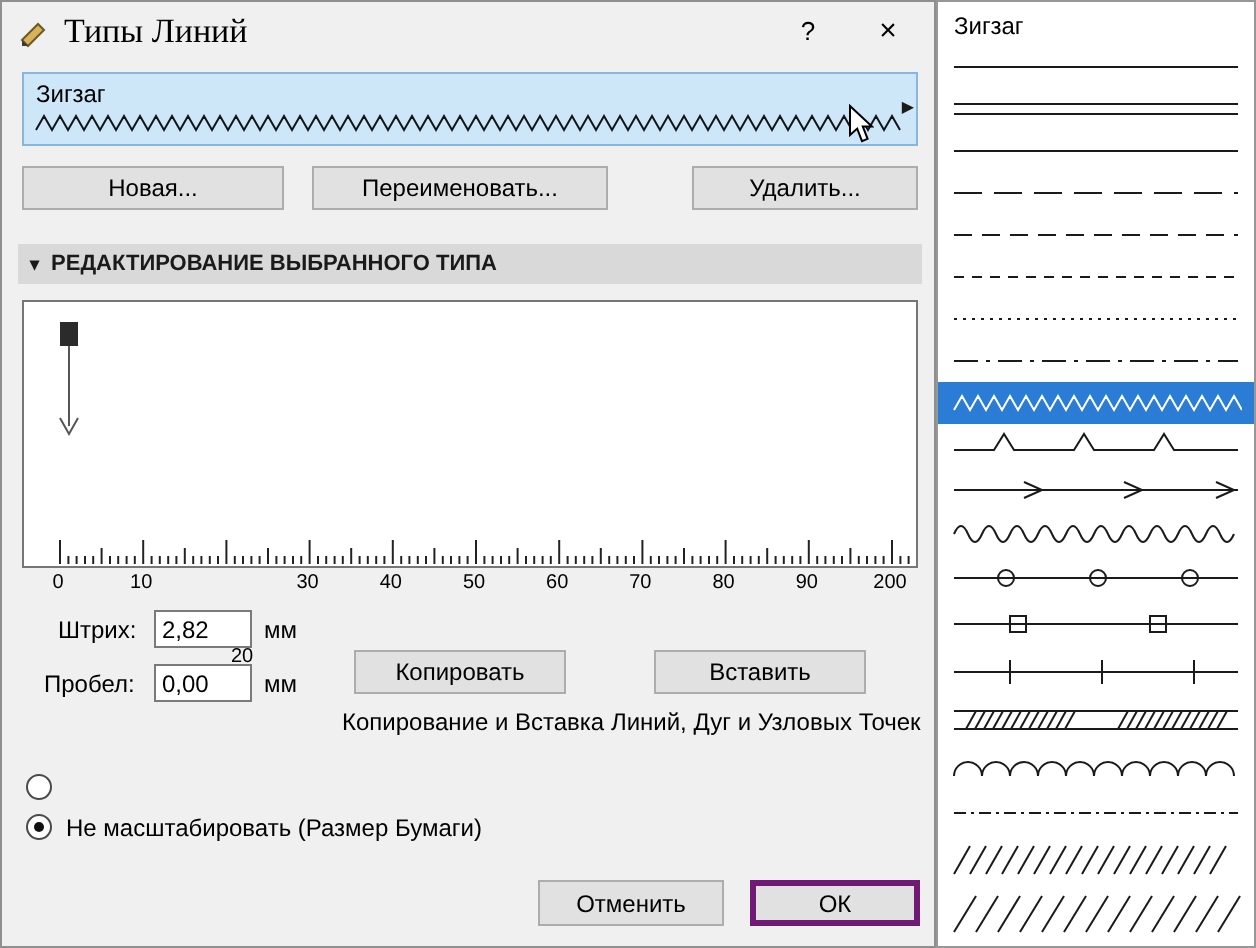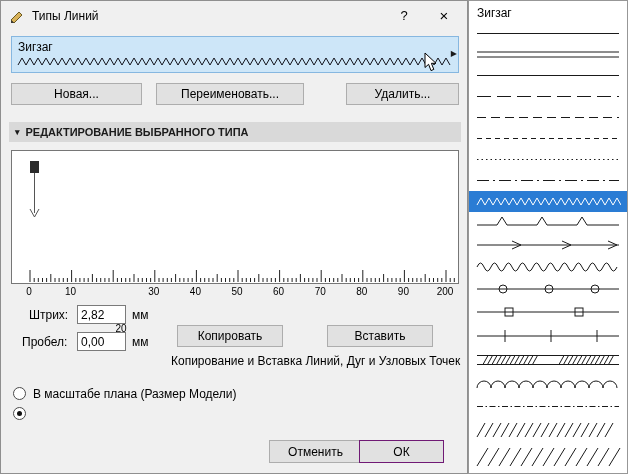--- a/index.html
+++ b/index.html
@@ -9,21 +9,21 @@
     background:#fff; color:#000;
     font-family:"Liberation Sans", sans-serif; font-size:12px;
   }
   
   .dialog {
     position:absolute; left:0; top:0; width:468px; height:474px;
     background:#f0f0f0; border:1px solid #8f8f8f;
   }
   .titlebar { position:absolute; left:0; top:0; right:0; height:30px; display:flex; align-items:center; padding-left:8px; }
   .title-icon { width:16px; height:16px; margin-right:7px; flex:0 0 auto; }
-  .title-text { font-size:12px; }
+  .title-text { font-size:17px;font-family:Liberation Serif, serif; }
   .tb-spacer { flex:1; }
   .tb-btn { width:34px; height:30px; line-height:30px; text-align:center; font-size:13px; cursor:default; }
   .tb-close { width:46px; font-size:15px; }
   .type-selector {
     position:absolute; left:10px; top:35px; width:448px; height:37px;
     background:#cde6f8; border:1px solid #86b7e0;
   }
   .type-name { position:absolute; left:6px; top:3px; }
   .type-preview { position:absolute; left:4px; top:16px; height:17px; overflow:hidden; }
   .expand-arrow { position:absolute; right:1px; top:12px; font-size:8px; color:#1a1a1a; }
@@ -65,21 +65,21 @@
   .hint { position:absolute; left:170px; top:353px; white-space:nowrap; font-size:12px; }
   .radio-row { position:absolute; left:12px; display:flex; align-items:center; gap:7px; height:15px; }
   #radio-row-0 { top:385px; }
   #radio-row-1 { top:405px; }
   .radio { width:13px; height:13px; border:1px solid #4a4a4a; border-radius:50%; background:#fff; position:relative; flex:0 0 auto; }
   .radio.checked::after {
     content:""; position:absolute; left:3px; top:3px; width:5px; height:5px; border-radius:50%; background:#111;
   }
   .footer-btn { height:23px; }
   #btn-cancel { left:268px; top:439px; width:93px; }
-  #btn-ok     { left:358px; top:439px; width:85px; border:1px solid #701a75; }
+  #btn-ok     { left:374px; top:439px; width:85px; border:3px solid #701a75; }
   
   .flyout {
     position:absolute; left:468px; top:0; width:160px; height:474px;
     background:#fff; border:1px solid #979797; overflow:hidden;
   }
   .flyout-header { padding:5px 8px 3px; font-size:12px; }
   .line-item { display:flex; align-items:center; padding:0 6px; }
   .line-item.selected { background:#2a7cd4; }
   
   .cursor { position:absolute; left:424px; top:52px; z-index:20; pointer-events:none; }
@@ -255,24 +255,24 @@
     <input class="field-input" id="inp-gap" value="0,00" style="">
     <span class="unit" id="unit-gap">мм</span>
 
     <button class="btn" id="btn-copy">Копировать</button>
     <button class="btn" id="btn-paste">Вставить</button>
 
     <div class="hint">Копирование и Вставка Линий, Дуг и Узловых Точек</div>
 
     <div class="radio-row" id="radio-row-0">
       <span class="radio"></span>
-      <span>В масштабе плана (Размер Модели)</span>
     </div>
     <div class="radio-row" id="radio-row-1">
       <span class="radio checked"></span>
+      <span>Не масштабировать (Размер Бумаги)</span>
     </div>
 
     <button class="btn footer-btn" id="btn-cancel">Отменить</button>
     <button class="btn footer-btn" id="btn-ok">ОК</button>
   </div>
 
   <div class="flyout">
     <div class="flyout-header">Зигзаг</div>
     <div>
         <div class="line-item" style="height: 21px;">

